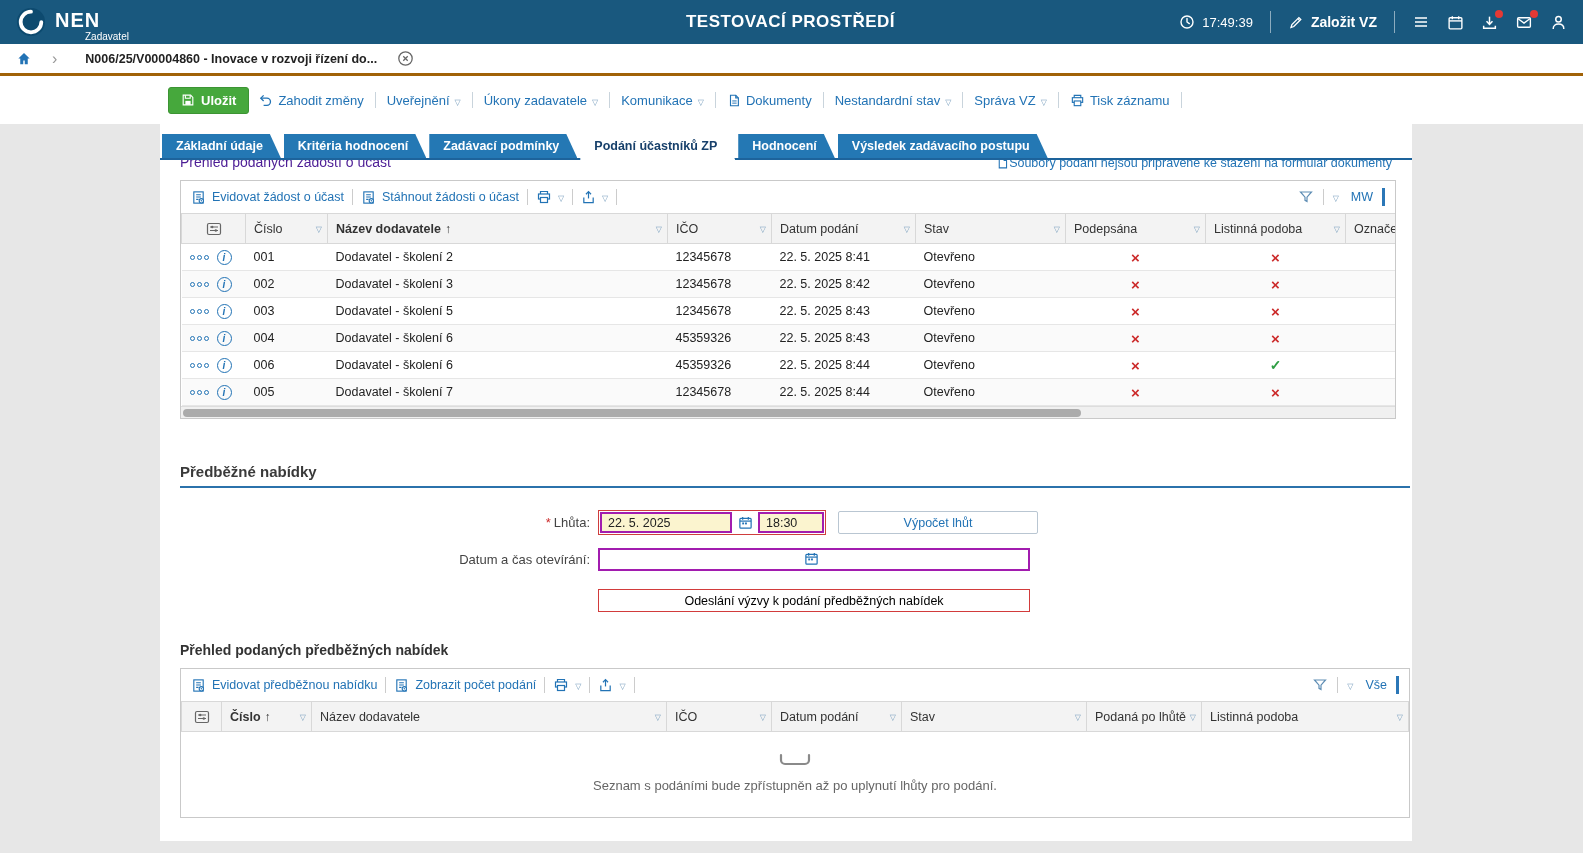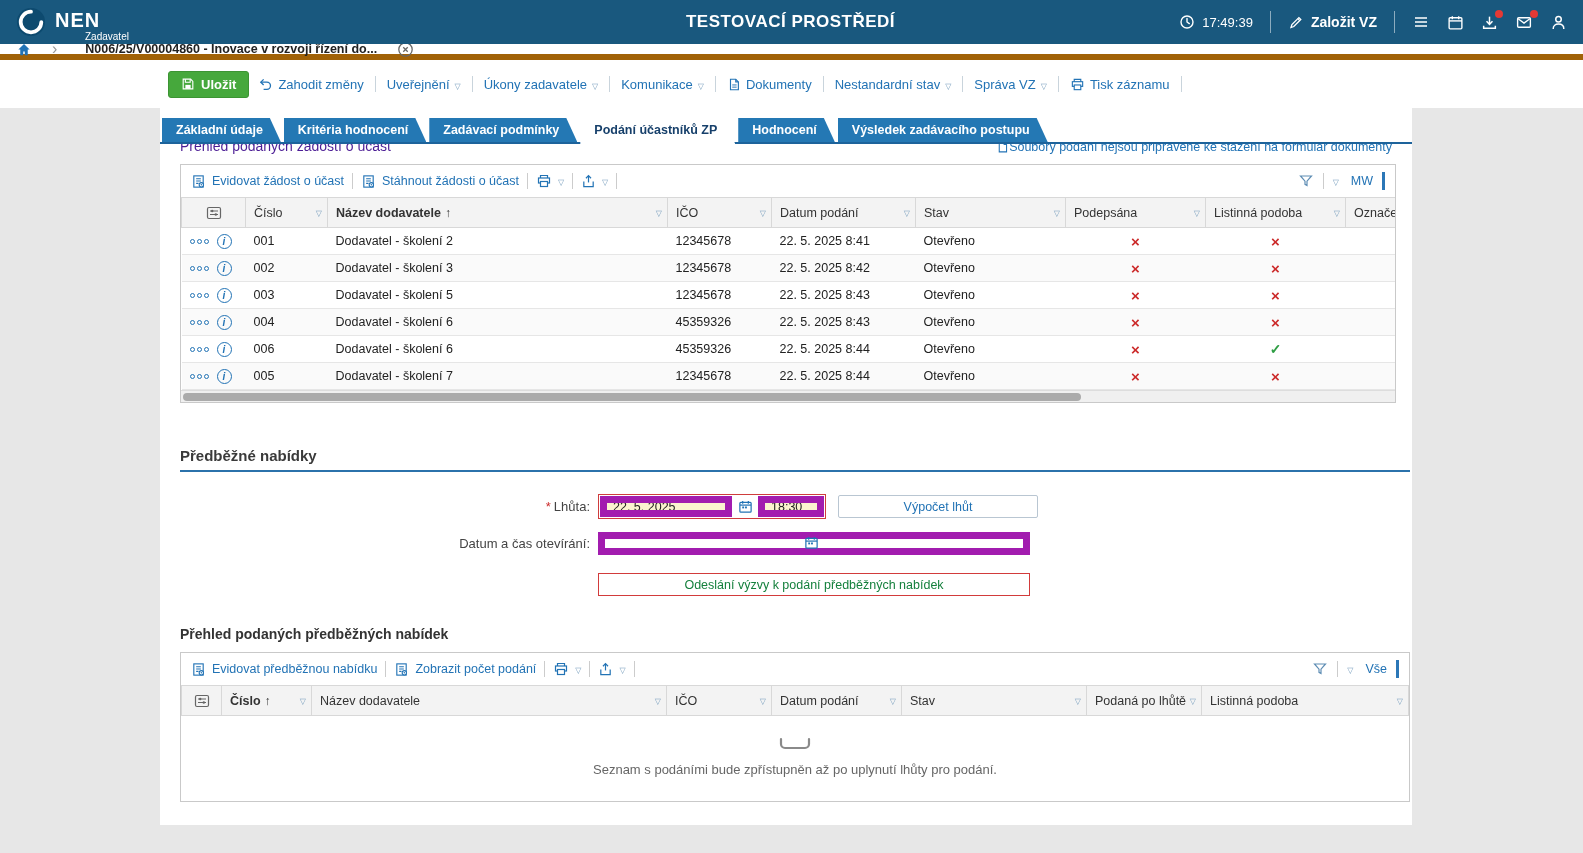--- a/index.html
+++ b/index.html
@@ -16,21 +16,21 @@
   .brand-sub { font-size:10px; margin-left:30px; margin-top:2px; }
   .env-title { position:absolute; left:0; right:2px; text-align:center; font-size:17px; font-weight:bold; letter-spacing:.5px; pointer-events:none; }
   .topbar-right { margin-left:auto; display:flex; align-items:center; gap:17px; z-index:1; }
   .tb-time { display:flex; align-items:center; gap:7px; font-size:13px; }
   .tb-sep { width:1px; height:22px; background:rgba(255,255,255,.5); }
   .tb-newvz { display:flex; align-items:center; gap:7px; color:#fff; font-size:14px; font-weight:bold; }
   .tb-icon { position:relative; display:inline-block; }
   .badge-dot { position:absolute; top:-4px; right:-5px; width:8px; height:8px; background:#e53935; border-radius:50%; }
 
   
-  .breadcrumb { height:16px; background:#fff; border-bottom:6px solid #a16207; display:flex; align-items:center; gap:20px; padding:0 16px; }
+  .breadcrumb { height:32px; background:#fff; border-bottom:3px solid #a16207; display:flex; align-items:center; gap:20px; padding:0 16px; }
   .crumb-sep::after { content:"›"; color:#999; font-size:16px; }
   .crumb-title { font-size:12.5px; font-weight:bold; color:#222; margin-left:8px; }
 
   
   .band-toolbar { height:48px; background:#fff; display:flex; align-items:center; gap:9px; padding-left:168px; }
   .btn-save { display:flex; align-items:center; gap:6px; height:27px; padding:0 12px; background:#46a83c; border:1px solid #3c9433; border-radius:3px; color:#fff; font-weight:bold; font-size:13px; cursor:pointer; font-family:Liberation Sans, sans-serif; }
   .ab-link { display:flex; align-items:center; gap:5px; color:#2273b5; font-size:13px; white-space:nowrap; }
   .ab-div { width:1px; height:16px; background:#c9d4dc; margin:0 2px; }
   .i-caret::after { content:"▽"; font-size:8px; color:#7fa3c0; }
 
@@ -79,30 +79,30 @@
   .hscroll .thumb { position:absolute; left:2px; top:2px; height:8px; width:74%; background:#ababab; border-radius:4px; }
 
   
   .sec2-head { margin:44px 2px 0 20px; padding-bottom:6px; border-bottom:2px solid #2b72ab; font-size:15px; font-weight:bold; color:#3a3a3a; }
   .form { margin-top:22px; }
   .frow { display:flex; align-items:center; margin-bottom:13px; }
   .flabel { width:438px; text-align:right; padding-right:8px; font-size:13px; color:#444; white-space:nowrap; }
   .req { color:#cc2b2b; }
   .req::before { content:"*"; margin-right:3px; }
   .dt-group { display:flex; align-items:center; gap:2px; border:1px solid #cf3d3d; padding:1px; }
-  .inp { height:21px; border:7px solid #a21caf; font-size:12.5px; padding:0 6px; color:#222; font-family:inherit; background:#fff; }
+  .inp { height:21px; border:2px solid #a21caf; font-size:12.5px; padding:0 6px; color:#222; font-family:inherit; background:#fff; }
   .inp.yellow { background:#fbf4cf; }
   .w-date { width:132px; }
   .w-time { width:66px; }
   .cal-btn { width:22px; height:21px; background:#fff; border:none; display:flex; align-items:center; justify-content:center; cursor:pointer; }
   .btn-calc { margin-left:12px; width:200px; height:23px; border:1px solid #b9c6d2; border-radius:2px; background:#fff; color:#2273b5; font-size:12.5px; display:flex; align-items:center; justify-content:center; cursor:pointer; font-family:inherit; }
   .open-wrap { position:relative; width:432px; }
   .open-inp { width:100%; height:23px; }
   .open-cal { position:absolute; left:206px; top:3px; }
-  .btn-send { margin:18px 0 0 438px; width:432px; height:23px; background:#fff; border:1px solid #d23b3b; color:#15803d; font-size:12.5px; display:flex; align-items:center; justify-content:center; cursor:pointer; font-family:inherit; }
+  .btn-send { margin:18px 0 0 438px; width:432px; height:23px; background:#fff; border:1px solid #d23b3b; color:#000000; font-size:12.5px; display:flex; align-items:center; justify-content:center; cursor:pointer; font-family:inherit; }
   .sec3-head { margin:30px 0 0 20px; font-size:14px; font-weight:bold; color:#333; }
 
   .empty { padding:20px 0 24px; text-align:center; color:#666; font-size:13px; }
   .empty .tray { display:flex; justify-content:center; margin-bottom:10px; }
 </style>
 </head>
 <body>
 
 <header class="topbar">
   <a class="brand">

